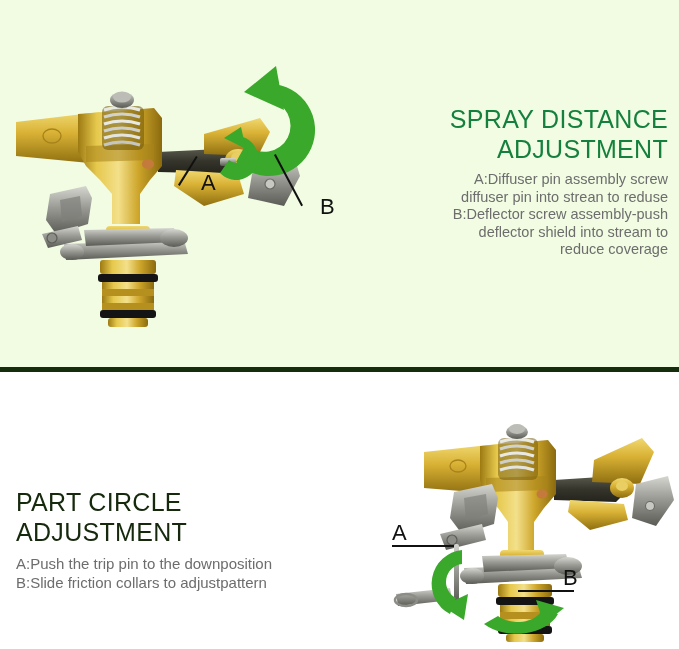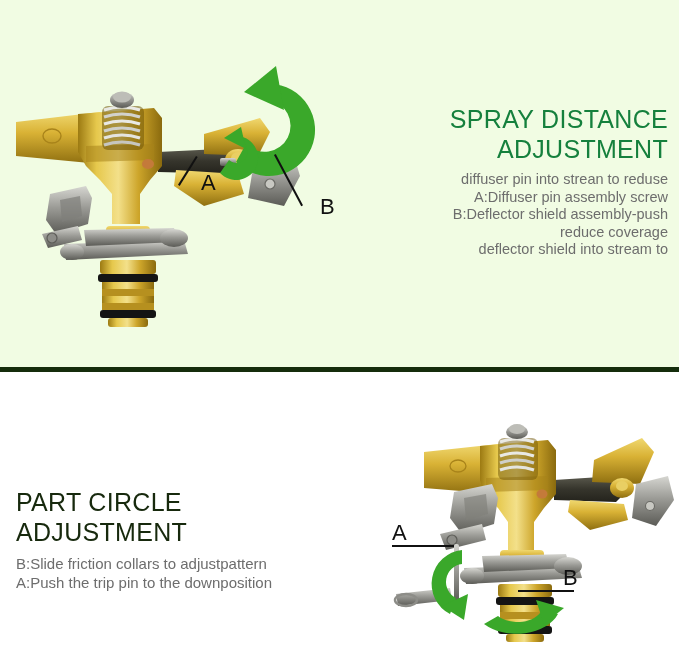--- a/index.html
+++ b/index.html
@@ -184,40 +184,40 @@
 
   <div class="leader" style="left:274px;top:155px;width:2px;height:58px;transform:rotate(-28deg);transform-origin:top left;"></div>
   <div class="lbl" style="left:320px;top:196px;">B</div>
 
   <div class="txt-top">
     <div class="heading">
       <div>SPRAY DISTANCE</div>
       <div>ADJUSTMENT</div>
     </div>
     <div class="body">
+      <div>A:Diffuser pin assembly screw</div>
       <div>diffuser pin into strean to reduse</div>
-      <div>A:Diffuser pin assembly screw</div>
-      <div>B:Deflector shield assembly-push</div>
+      <div>B:Deflector screw assembly-push</div>
+      <div>deflector shield into stream to</div>
       <div>reduce coverage</div>
-      <div>deflector shield into stream to</div>
     </div>
   </div>
 
   <div class="divider"></div>
 
   <div class="panel-bottom"></div>
 
   <div class="txt-bot">
     <div class="heading">
       <div>PART CIRCLE</div>
       <div>ADJUSTMENT</div>
     </div>
     <div class="body">
+      <div>A:Push the trip pin to the downposition</div>
       <div>B:Slide friction collars to adjustpattern</div>
-      <div>A:Push the trip pin to the downposition</div>
     </div>
   </div>
 
   <div class="stage" style="left:388px;top:408px;">
     <svg width="291" height="241" viewBox="0 0 291 241" xmlns="http://www.w3.org/2000/svg">
       <defs>
         <linearGradient id="brassV2" x1="0" y1="0" x2="1" y2="0">
           <stop offset="0%" stop-color="#9c7a12"></stop>
           <stop offset="22%" stop-color="#e6c84c"></stop>
           <stop offset="48%" stop-color="#f3e08a"></stop>

